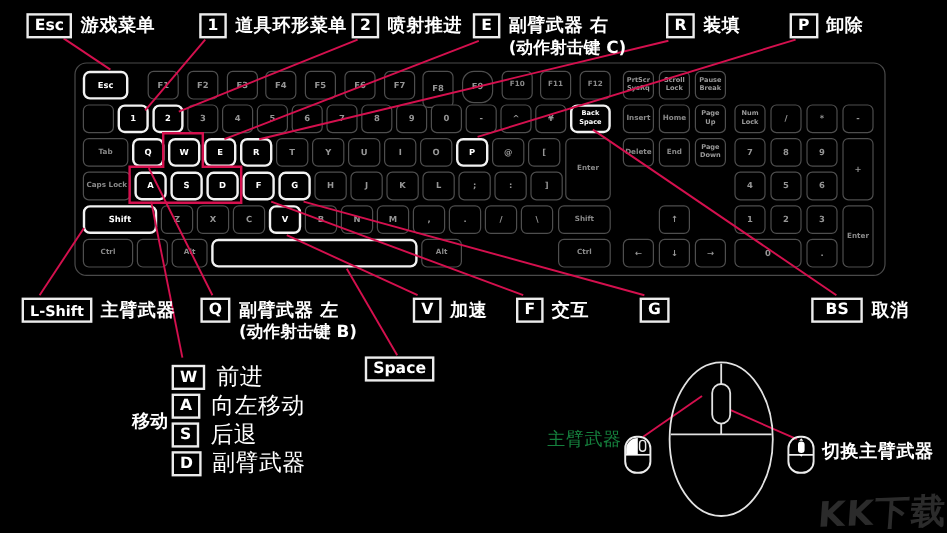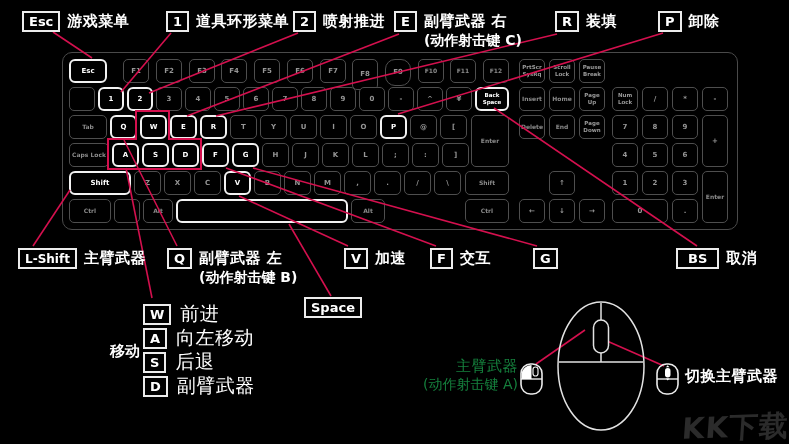--- a/index.html
+++ b/index.html
@@ -271,21 +271,20 @@
     <div class="kbox">D</div>
     <div class="llabel">副臂武器</div>
   </div>
 
   <div class="legend-row" style="left:304px;top:297px">
     <div class="kbox">Space</div>
   </div>
 
   <div id="mouse-left-label">
     <div class="l1">主臂武器</div>
-    <div class="l2">(动作射击键 A)</div>
   </div>
   <div id="mouse-right-label">切换主臂武器</div>
 
   <div id="watermark">
     <div id="wm-logo">KK下载</div>
   </div>
 
 </div>
 
 </body></html>

